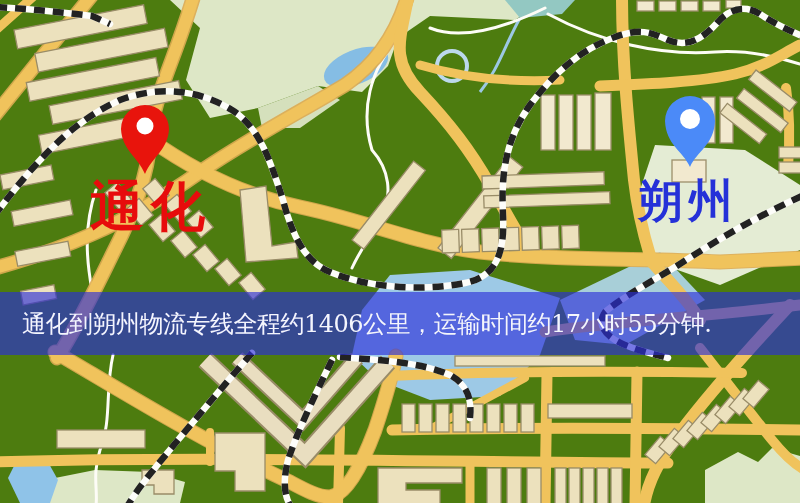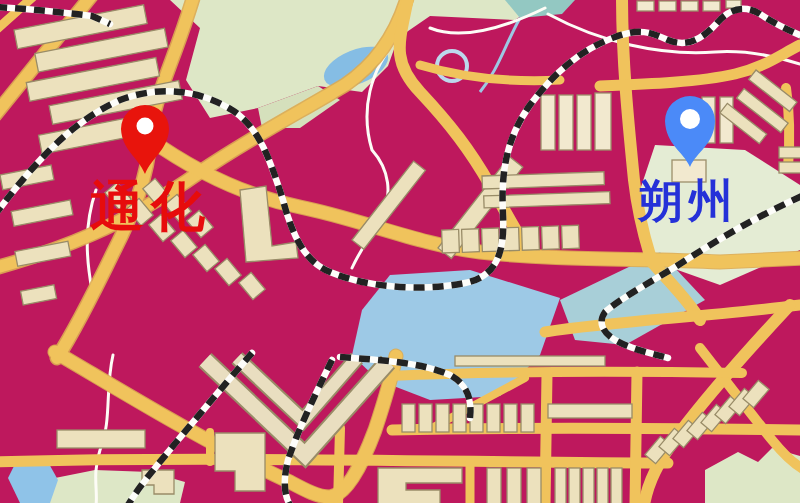--- a/index.html
+++ b/index.html
@@ -1,16 +1,16 @@
 <!DOCTYPE html>
 <html><head>
 <meta charset="utf-8">
 <style>
   html,body{margin:0;padding:0;background:#222;}
-  .stage{position:relative;width:800px;height:503px;overflow:hidden;background:#be185d;
+  .stage{position:relative;width:800px;height:503px;overflow:hidden;background:#4d7c0f;
          font-family:"DejaVu Serif", serif;}
   .stage svg{position:absolute;left:0;top:0;display:block;}
   .banner{position:absolute;left:0;top:292px;width:800px;height:63px;
           background:rgba(42,46,218,0.64);display:flex;align-items:center;
           box-sizing:border-box;padding-left:22px;z-index:5;}
   .banner span{color:#f4f6fc;font-size:24px;letter-spacing:-0.5px;white-space:nowrap;
                font-family:"DejaVu Serif", serif;text-shadow:0 0 1px rgba(60,60,200,.4);}
   .origin-label{fill:#e70c0c;font-size:54px;font-weight:bold;letter-spacing:7px;}
   .dest-label{fill:#2531d8;font-size:45px;font-weight:bold;letter-spacing:5px;}
   .bldg{fill:#ece1bd;stroke:#998c68;stroke-width:1.3;}
@@ -224,13 +224,16 @@
     </g>
     <g>
       <path d="M690 167 C683 151 666 145 665 121 A25 25 0 1 1 715 121 C714 145 697 151 690 167 Z" fill="#4b8af8"></path>
       <circle cx="690" cy="119" r="10" fill="#ffffff"></circle>
     </g>
 
     <text class="origin-label" x="90" y="225">通化</text>
     <text class="dest-label" x="638" y="216">朔州</text>
   </svg>
 
+  <div class="banner">
+    <span>通化到朔州物流专线全程约1406公里，运输时间约17小时55分钟.</span>
+  </div>
 </div>
 
 </body></html>

